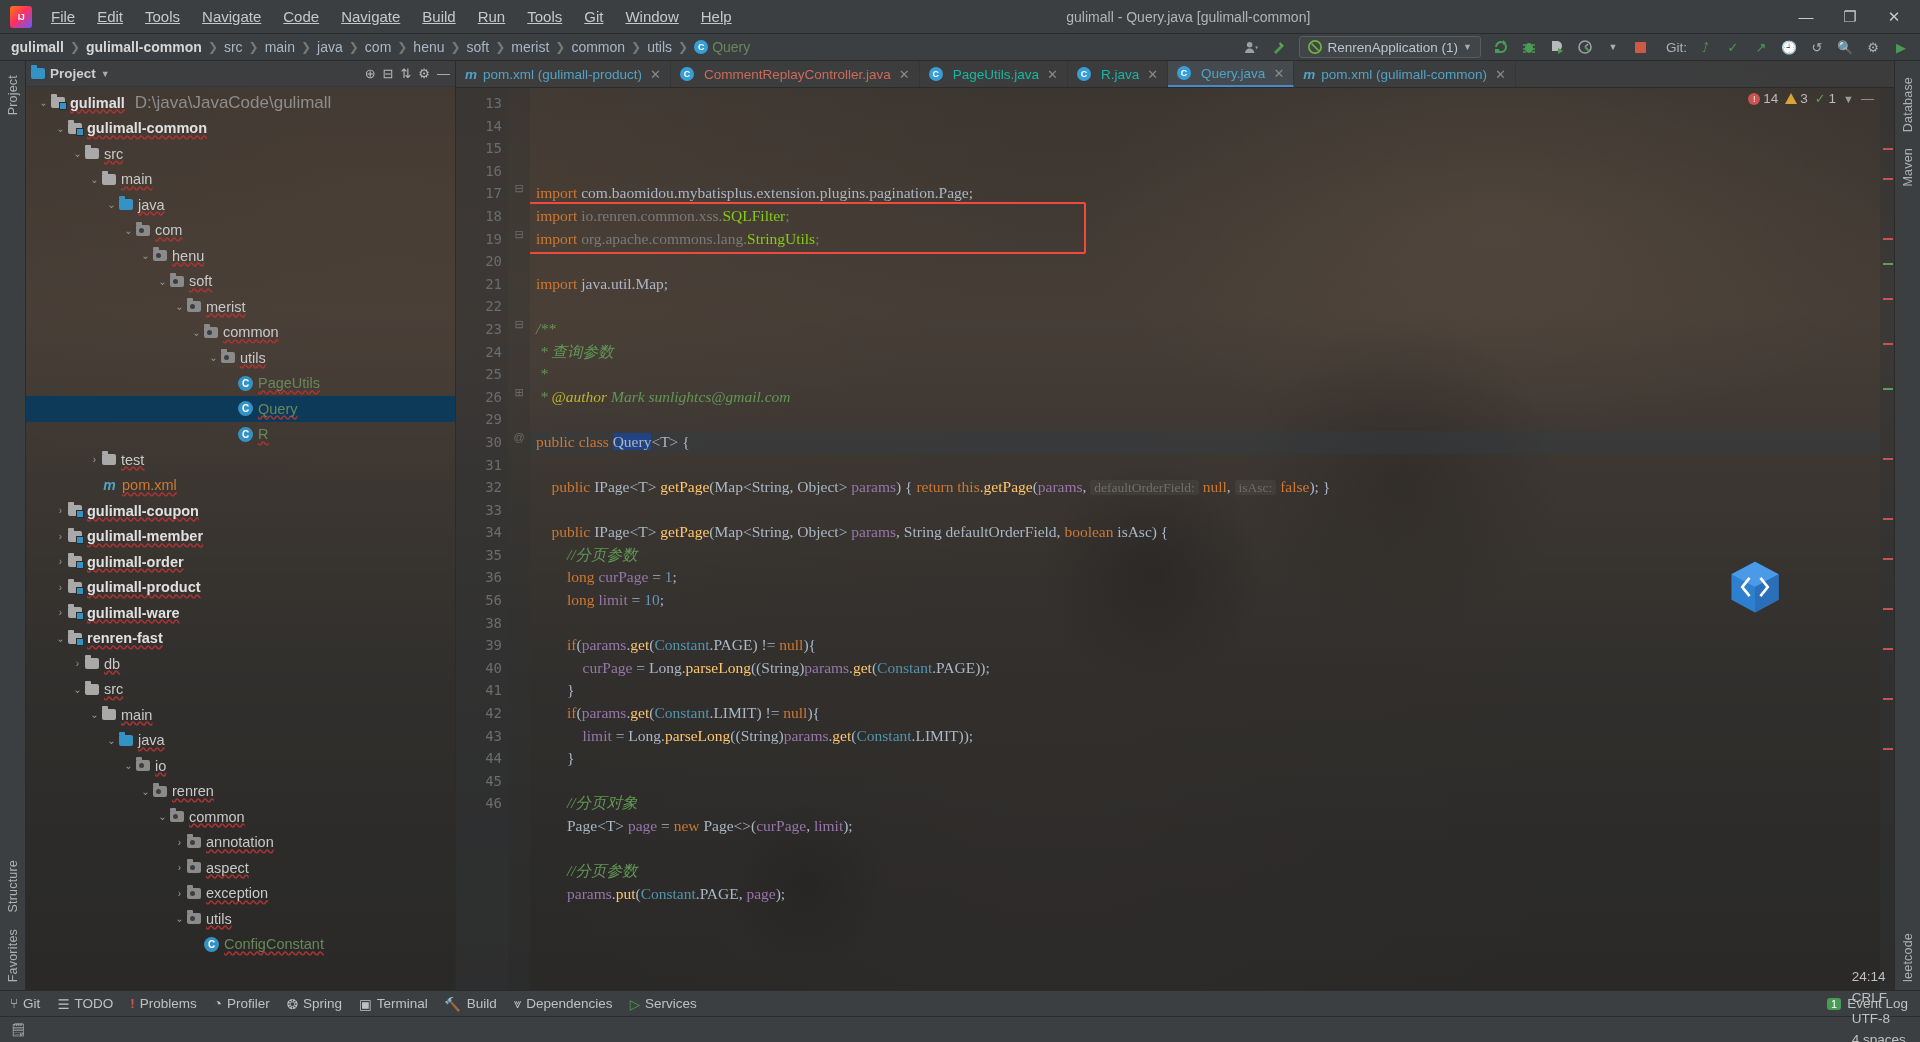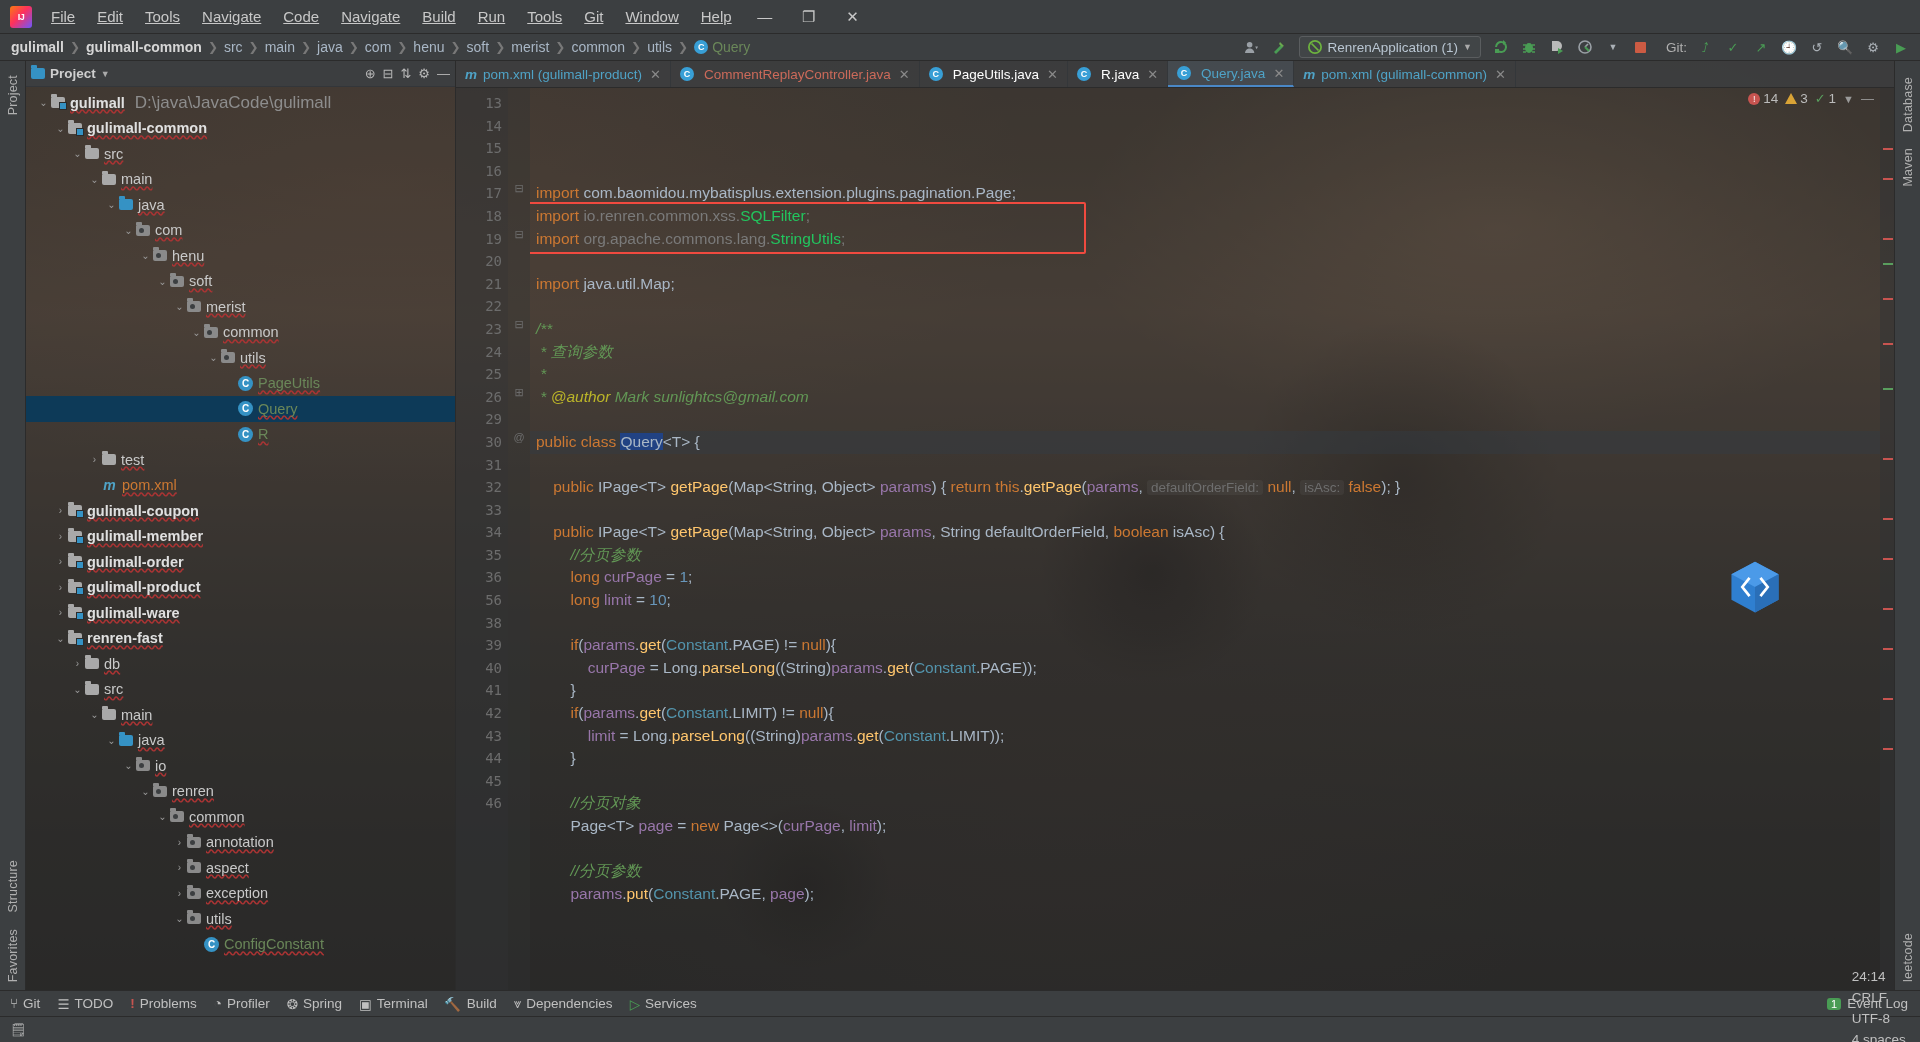--- a/index.html
+++ b/index.html
@@ -117,44 +117,44 @@
   
   .editor-col{ flex:1; display:flex; flex-direction:column; min-width:0; position:relative; }
   .tabs{ height:27px; display:flex; align-items:stretch; background:rgba(60,63,65,.80);
          border-bottom:1px solid #2b2b2b; overflow:hidden;}
   .tab{ display:flex; align-items:center; gap:6px; padding:0 9px; font-size:13.5px;
         color:#bfbfbf; border-right:1px solid #34373a; white-space:nowrap; }
   .tab.active{ background:rgba(77,86,95,.55); border-bottom:2px solid #4a88c7; }
   .tab .x{ color:#8a8a8a; font-size:13px; margin-left:2px; }
   .tab .mv{ color:#4fa3c7; font-weight:bold; font-style:italic; }
   .tab .red{ color:#cc6a5a; }
-  .tab .grn2{ color:#ffffff; }
+  .tab .grn2{ color:#14b8a6; }
   .tab .cy{ color:#4fa3c7; }
 
   .ed-wrap{ flex:1; display:flex; min-height:0; position:relative; }
   .gutter{ width:52px; background:rgba(49,51,53,.55); color:#6c6c6c; font-size:14px;
            font-family:"DejaVu Sans Mono", monospace; text-align:right; padding-top:4px; flex:none;
            position:relative;}
   .gnum{ height:22.6px; line-height:22.6px; padding-right:6px; }
   .gmark{ width:22px; background:rgba(49,51,53,.35); flex:none; padding-top:4px; }
   .code{ flex:1; position:relative; overflow:hidden; padding-top:4px;
-         font-family:Liberation Sans, sans-serif; font-size:15.5px; line-height:22.6px;
+         font-family:Liberation Serif, serif; font-size:15.5px; line-height:22.6px;
          white-space:pre; }
   .cl{ height:22.6px; padding-left:6px; color:#a9b7c6; }
   .cl.cur{ background:rgba(50,60,70,.40); }
   .kw{ color:#cc7832; }
   .cmt{ color:#629755; font-style:italic; }
   .anno{ color:#bbb529; }
   .num{ color:#6897bb; }
   .fld{ color:#9876aa; }
   .typ{ color:#a9b7c6; }
   .gen{ color:#5394ac; }
   .mth{ color:#ffc66d; }
   .imp{ color:#7a7a7a; }
-  .red-id{ color:#22c55e; }
+  .red-id{ color:#84cc16; }
   .hint{ color:#6e6e6e; background:rgba(120,120,120,.13); border-radius:3px; padding:0 4px;
          font-size:13.5px; }
   .caretsel{ background:#214283; }
   .hl-box{ position:absolute; border:2px solid #f04a3f; border-radius:2px; pointer-events:none; }
   .fold{ color:#6c6c6c; font-size:11px; }
 
   
   .stripe{ width:14px; background:rgba(49,51,53,.45); position:relative; flex:none; }
   .stripe i{ position:absolute; right:1px; width:10px; height:2px; background:#c75450; display:block;}
   .stripe i.g{ background:#599e5e; }
@@ -201,20 +201,21 @@
     <div class="menu-item"><u>Tools</u></div>
     <div class="menu-item"><u>Navigate</u></div>
     <div class="menu-item"><u>Code</u></div>
     <div class="menu-item"><u>Navigate</u></div>
     <div class="menu-item"><u>Build</u></div>
     <div class="menu-item"><u>Run</u></div>
     <div class="menu-item"><u>Tools</u></div>
     <div class="menu-item"><u>Git</u></div>
     <div class="menu-item"><u>Window</u></div>
     <div class="menu-item"><u>Help</u></div>
+    <div class="win-title">gulimall - Query.java [gulimall-common]</div>
     <div class="wbtns">
       <div class="wbtn">—</div>
       <div class="wbtn">❐</div>
       <div class="wbtn close">✕</div>
     </div>
   </div>
 
   <div class="navbar">
     <div class="crumb bold">gulimall</div>
       <span class="sep">❯</span>

